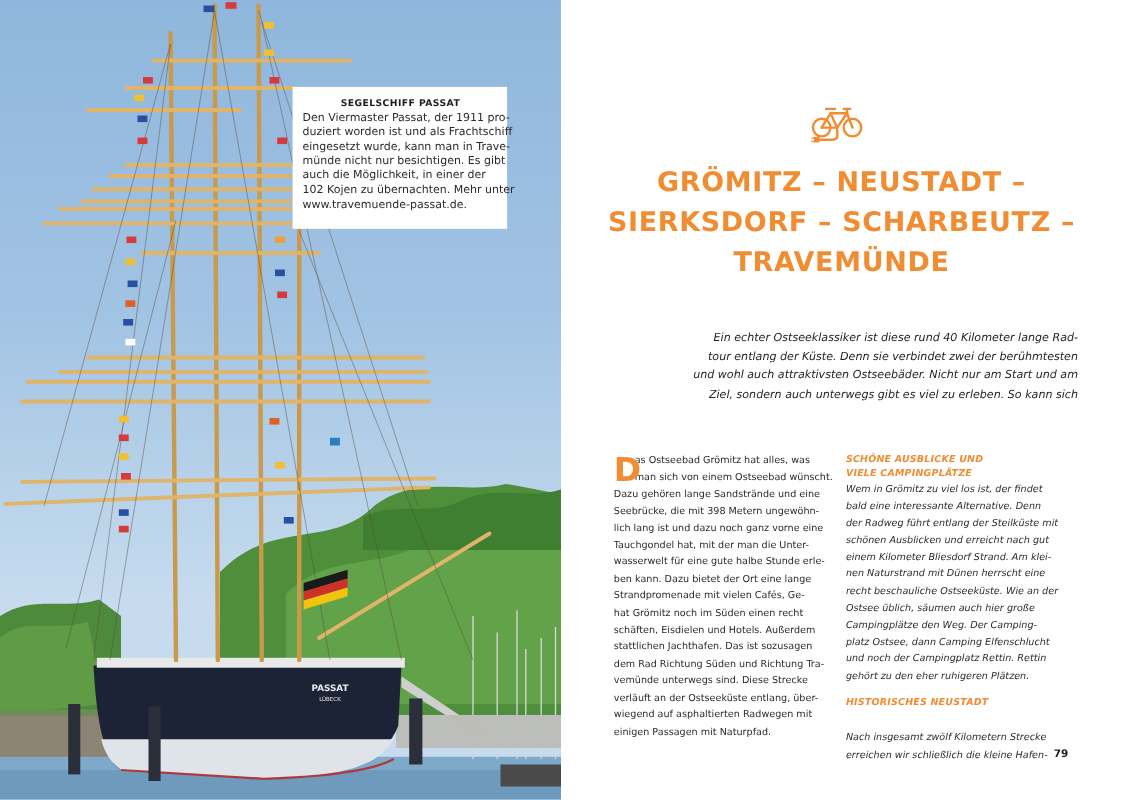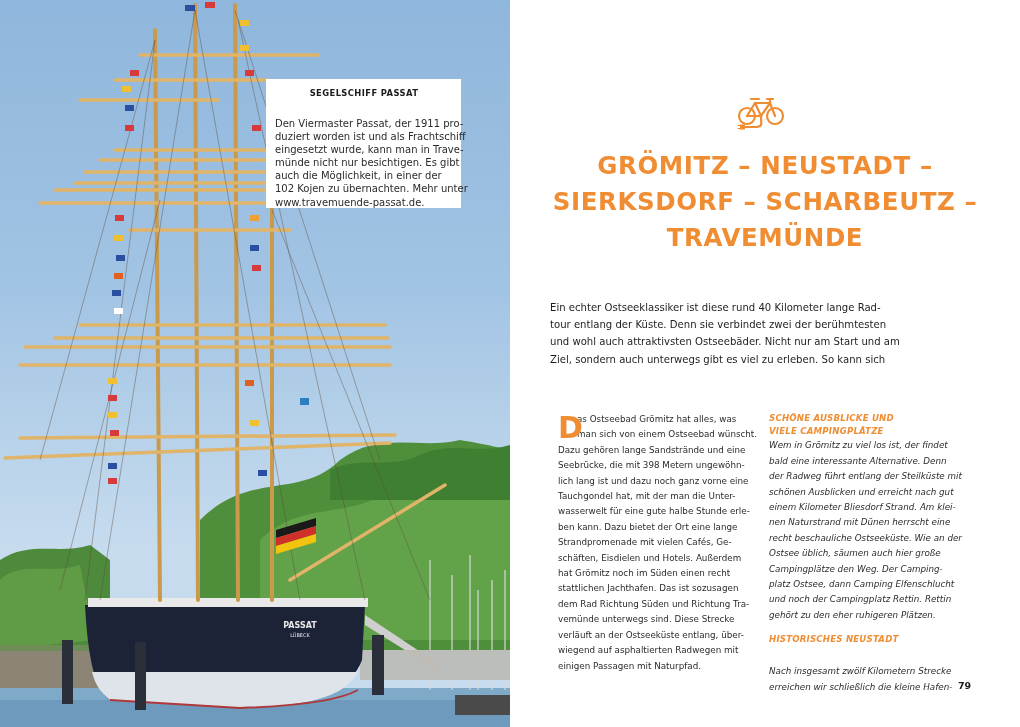--- a/index.html
+++ b/index.html
@@ -12,42 +12,42 @@
       background: linear-gradient(180deg, #8fb6dc 0%, #a2c4e4 40%, #b9d3ea 62%, #c6dbee 75%);
     }
     .photo-page svg { position: absolute; left: 0; top: 0; }
 
     .infobox {
       position: absolute; left: 266px; top: 79px; width: 195px; height: 129px;
       background: #ffffff; padding: 9px 8px 0 9px;
     }
     .infobox-title {
       font-family: "DejaVu Sans", sans-serif; font-weight: bold; font-size: 8.4px;
-      letter-spacing: 0.4px; text-align: center; color: #1d1d1b; margin-bottom: 19px;
+      letter-spacing: 0.4px; text-align: center; color: #1d1d1b; margin-bottom: 3px;
     }
     .infobox-line {
       font-family: "DejaVu Sans", sans-serif; font-size: 10px; line-height: 13.1px;
       color: #2a2a2a; white-space: nowrap;
     }
 
     
     .text-page { position: absolute; left: 510px; top: 0; width: 510px; height: 727px; background: #ffffff; }
 
     .bike-icon { position: absolute; left: 227px; top: 96px; width: 50px; height: 38px; }
 
     .title-block {
       position: absolute; left: 0; top: 148px; width: 510px; text-align: center;
     }
     .title-line {
       font-family: "DejaVu Sans", sans-serif; font-weight: bold; font-size: 24.5px;
       line-height: 36px; color: #f08d33; letter-spacing: 0.6px; white-space: nowrap;
     }
 
     .intro {
-      position: absolute; left: 40px; top: 299px; width: 430px; text-align: left;
+      position: absolute; left: 40px; top: 299px; width: 430px; text-align: right; font-style: italic;
     }
     .intro-line {
       font-family: "DejaVu Sans", sans-serif; font-size: 10.1px; line-height: 17.2px;
       color: #1d1d1b; white-space: nowrap;
     }
 
     .col { position: absolute; top: 412px; width: 200px; }
     .col-left { left: 48px; }
     .col-right { left: 259px; font-style: italic; }
     .body-line {
@@ -239,22 +239,22 @@
       <div class="body-line indent">as Ostseebad Grömitz hat alles, was</div>
       <div class="body-line indent">man sich von einem Ostseebad wünscht.</div>
     </div>
     <div class="body-line">Dazu gehören lange Sandstrände und eine</div>
     <div class="body-line">Seebrücke, die mit 398 Metern ungewöhn-</div>
     <div class="body-line">lich lang ist und dazu noch ganz vorne eine</div>
     <div class="body-line">Tauchgondel hat, mit der man die Unter-</div>
     <div class="body-line">wasserwelt für eine gute halbe Stunde erle-</div>
     <div class="body-line">ben kann. Dazu bietet der Ort eine lange</div>
     <div class="body-line">Strandpromenade mit vielen Cafés, Ge-</div>
+    <div class="body-line">hat Grömitz noch im Süden einen recht</div>
     <div class="body-line">schäften, Eisdielen und Hotels. Außerdem</div>
-    <div class="body-line">hat Grömitz noch im Süden einen recht</div>
     <div class="body-line">stattlichen Jachthafen. Das ist sozusagen</div>
     <div class="body-line">dem Rad Richtung Süden und Richtung Tra-</div>
     <div class="body-line">vemünde unterwegs sind. Diese Strecke</div>
     <div class="body-line">verläuft an der Ostseeküste entlang, über-</div>
     <div class="body-line">wiegend auf asphaltierten Radwegen mit</div>
     <div class="body-line">einigen Passagen mit Naturpfad.</div>
   </div>
 
   <div class="col col-right">
     <div class="subhead">SCHÖNE AUSBLICKE UND</div>

